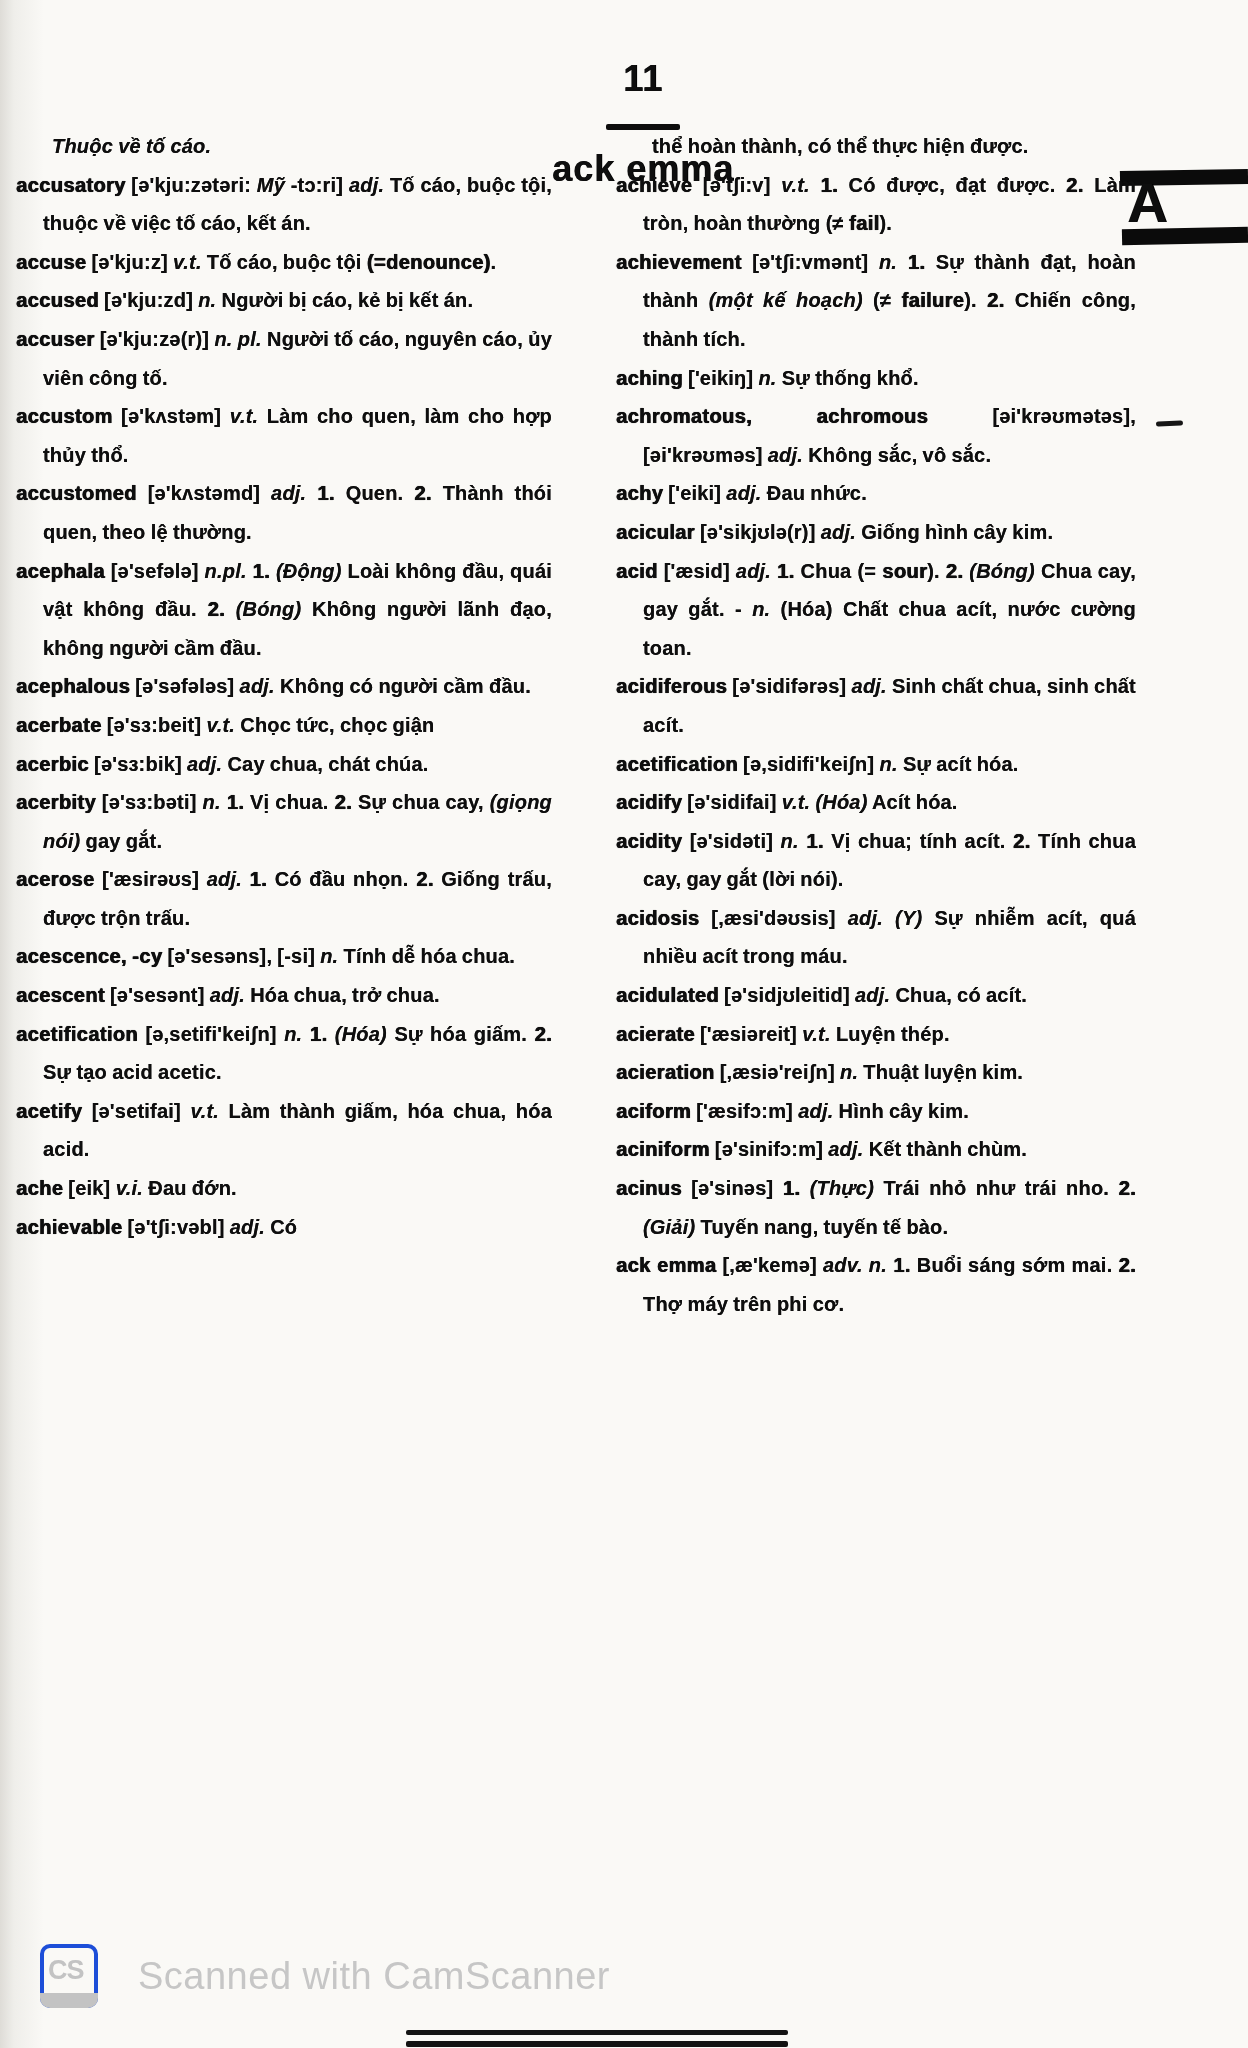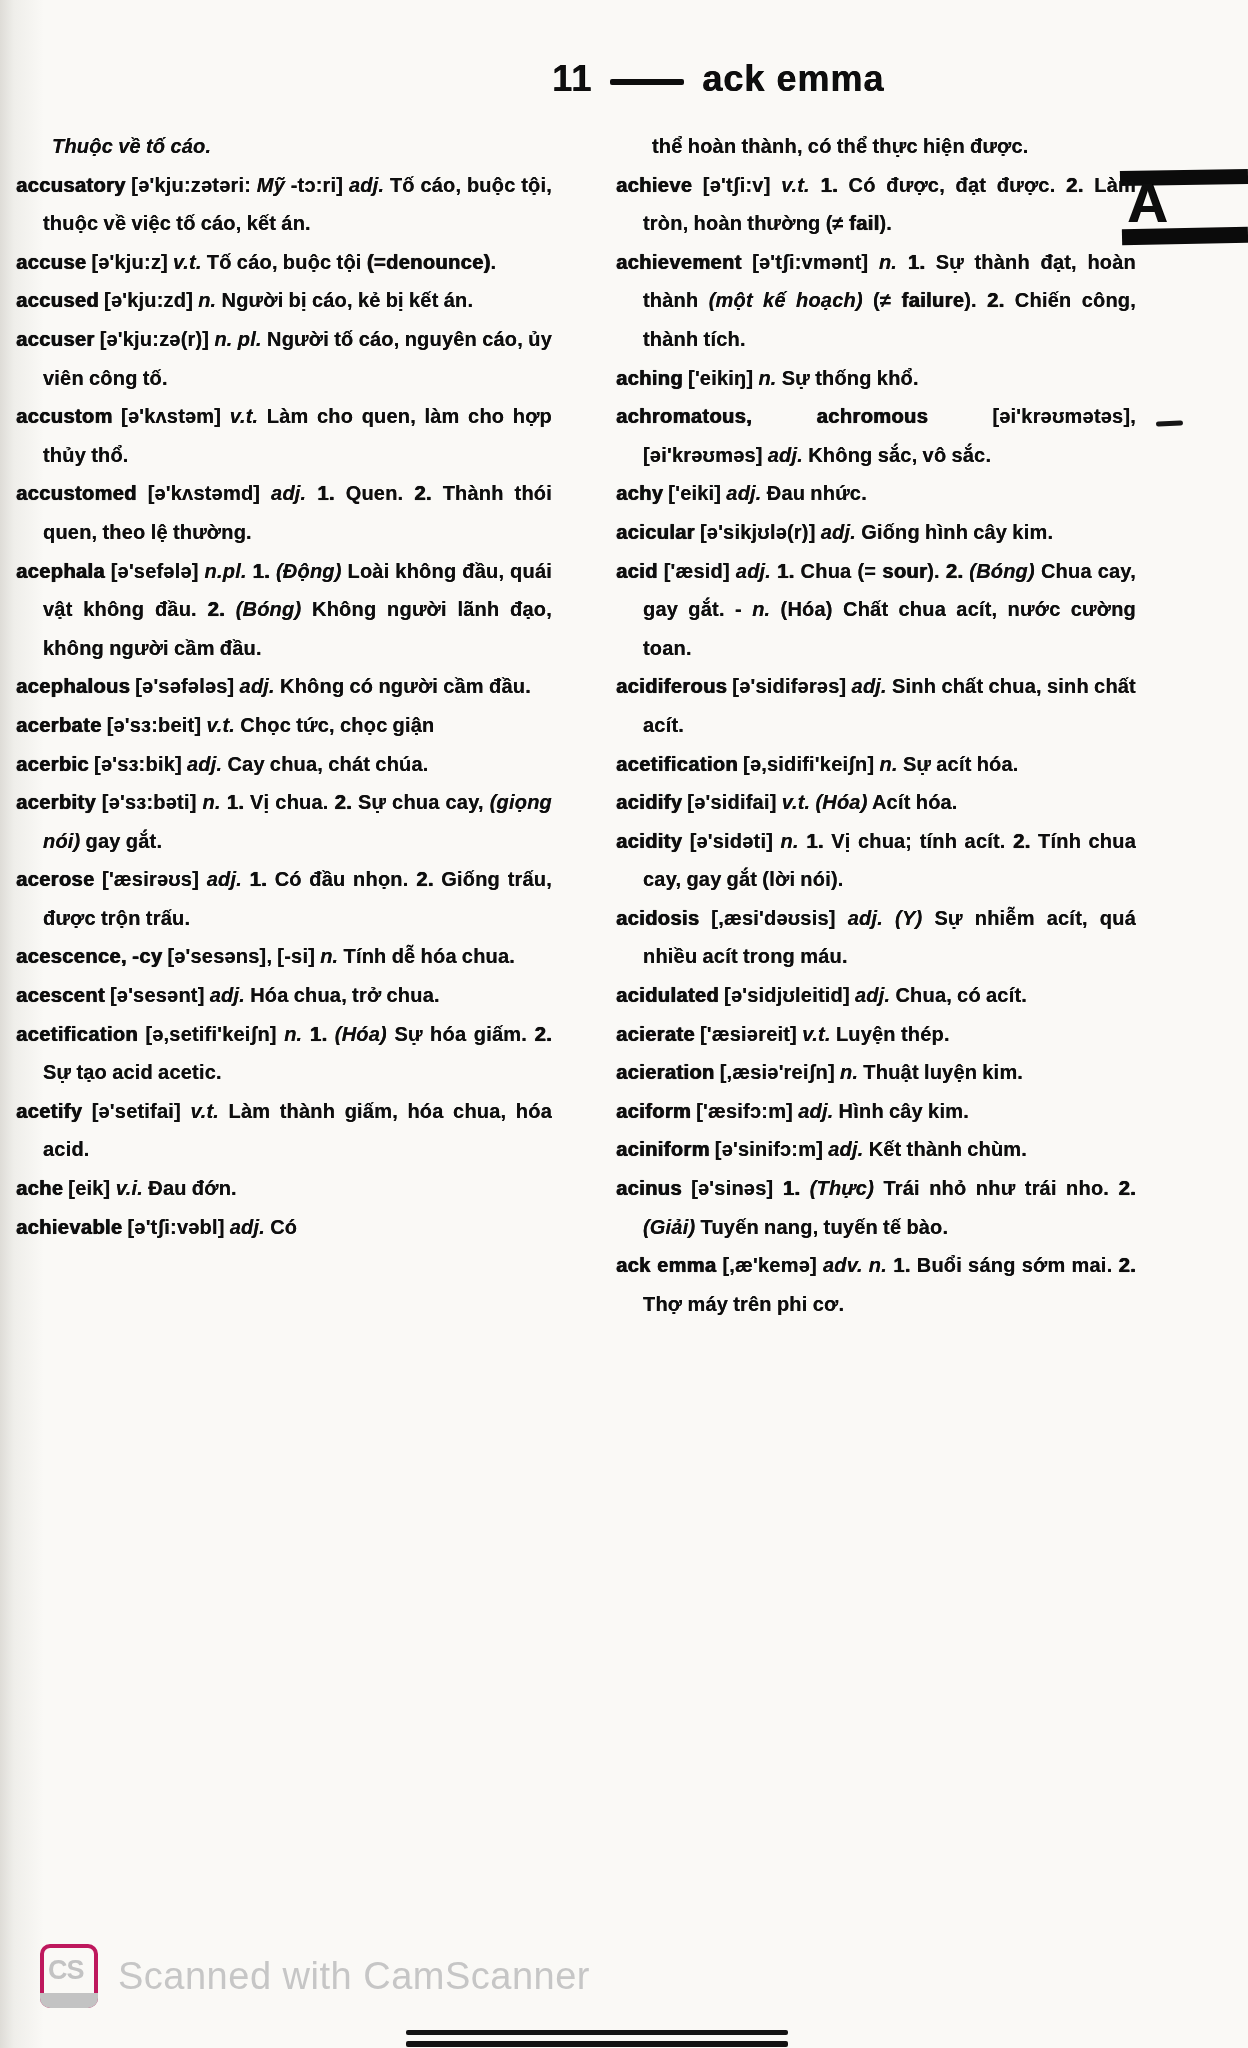--- a/index.html
+++ b/index.html
@@ -13,20 +13,21 @@
   #edge-shadow{
     position:absolute;left:0;top:0;bottom:0;width:46px;
     background:linear-gradient(90deg,#dedcd7 0px,#efeeea 14px,#faf9f6 44px);
   }
   
   #header{
     position:absolute;top:58px;left:552px;
     display:flex;align-items:center;gap:18px;
     font-weight:900;font-size:36px;letter-spacing:1px;
     text-shadow:0.6px 0 #000;
+    flex-direction:column;
   }
   #header .dash{width:74px;height:6px;background:#0d0d0d;margin-top:6px;border-radius:2px;}
   
   #tab{position:absolute;top:170px;right:0;width:128px;height:74px;}
   #tab .bar-top{position:absolute;top:0;left:0;right:0;height:15px;background:#0b0b0b;transform:rotate(-0.9deg);}
   #tab .bar-bottom{position:absolute;bottom:0;left:2px;right:0;height:16px;background:#0b0b0b;transform:rotate(-1.2deg);}
   #tab .letter{position:absolute;top:5px;left:7px;font-size:56px;line-height:1;font-weight:900;text-shadow:1px 0 #000;}
   
   #margin-mark{position:absolute;left:1156px;top:421px;width:27px;height:5px;background:#161616;border-radius:3px;transform:rotate(-3deg);}
   
@@ -38,26 +39,26 @@
   }
   #col-left{left:16px;width:536px;}
   #col-right{left:616px;width:520px;}
   .entry{padding-left:27px;text-indent:-27px;}
   .entry.cont{text-indent:9px;}
   .seg-h{font-weight:900;letter-spacing:0.4px;text-shadow:0.7px 0 currentColor,0 0 0.7px rgba(0,0,0,0.9);}
   .seg-i{font-style:italic;}
   
   #watermark{position:absolute;left:40px;top:1944px;display:flex;align-items:center;gap:20px;}
   .cs-logo{
-    position:relative;width:50px;height:56px;border:4px solid #be185d;border-radius:10px;
+    position:relative;width:50px;height:56px;border:4px solid #1d4ed8;border-radius:10px;
     display:flex;align-items:center;justify-content:flex-start;color:#c3c3c3;
   }
   .cs-logo .cs-txt{font-weight:700;font-size:27px;letter-spacing:-1px;padding:2px 0 14px 4px;}
   .cs-logo .cs-foot{position:absolute;left:-4px;right:-4px;bottom:-4px;height:15px;background:#c3c3c3;border-radius:0 0 10px 10px;}
-  .wm-text{font-size:38px;font-weight:400;color:#c6c6c6;letter-spacing:0.5px;}
+  .wm-text{font-size:38px;font-weight:400;color:#c6c6c6;letter-spacing:0.5px;margin-left:20px;}
   
   #bottom-mark{position:absolute;left:406px;top:2030px;width:382px;}
   #bottom-mark .bm1{height:5px;background:#131313;margin-bottom:6px;border-radius:2px;}
   #bottom-mark .bm2{height:6px;background:#131313;border-radius:2px;}
 </style>
 </head>
 <body>
 
 <div id="edge-shadow"></div>
 

